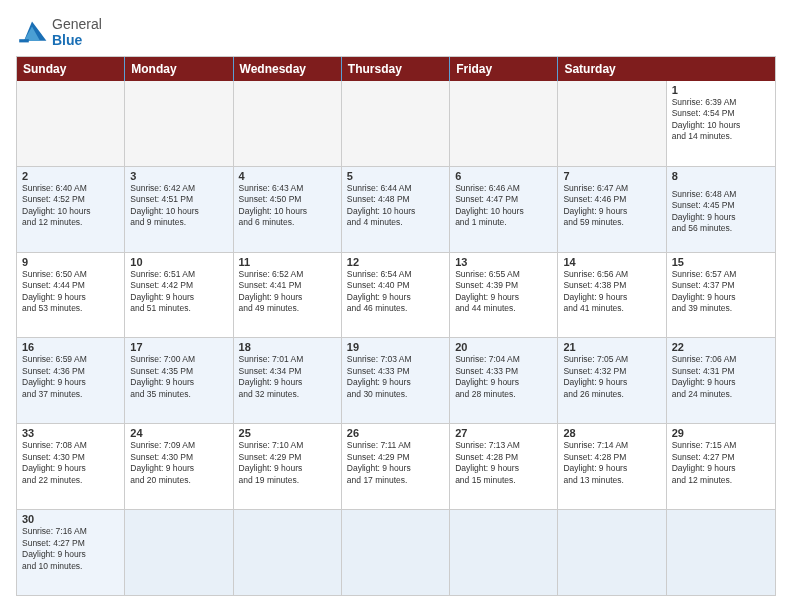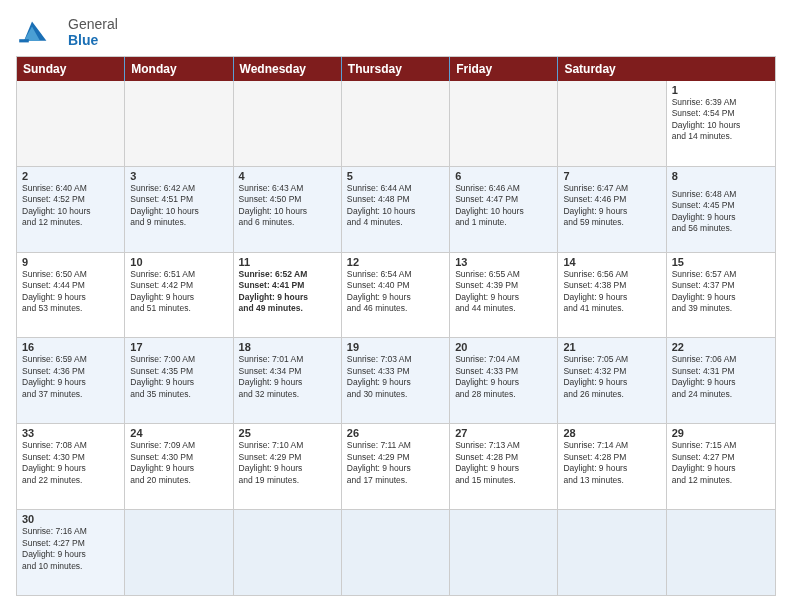--- a/index.html
+++ b/index.html
@@ -19,21 +19,21 @@
     }
     .header {
       display: flex;
       justify-content: space-between;
       align-items: flex-start;
       margin-bottom: 8px;
     }
     .logo {
       display: flex;
       align-items: center;
-      gap: 20px;
+      gap: 4px;
     }
     .logo-icon {
       width: 32px;
       height: 28px;
     }
     .title-area {
       text-align: right;
     }
     .month-title {
       font-size: 32px;
@@ -214,21 +214,21 @@
           </div>
           <div class="cell">
             <span class="cell-number">10</span>
             <div class="cell-info" style="white-space: pre-line;">Sunrise: 6:51 AM
 Sunset: 4:42 PM
 Daylight: 9 hours
 and 51 minutes.</div>
           </div>
           <div class="cell">
             <span class="cell-number">11</span>
-            <div class="cell-info" style="white-space: pre-line; font-weight: bold;">Sunrise: 6:52 AM
+            <div class="cell-info" style="white-space: pre-line;">Sunrise: 6:52 AM
 Sunset: 4:41 PM
 Daylight: 9 hours
 and 49 minutes.</div>
           </div>
           <div class="cell">
             <span class="cell-number">12</span>
             <div class="cell-info" style="white-space: pre-line;">Sunrise: 6:54 AM
 Sunset: 4:40 PM
 Daylight: 9 hours
 and 46 minutes.</div>

